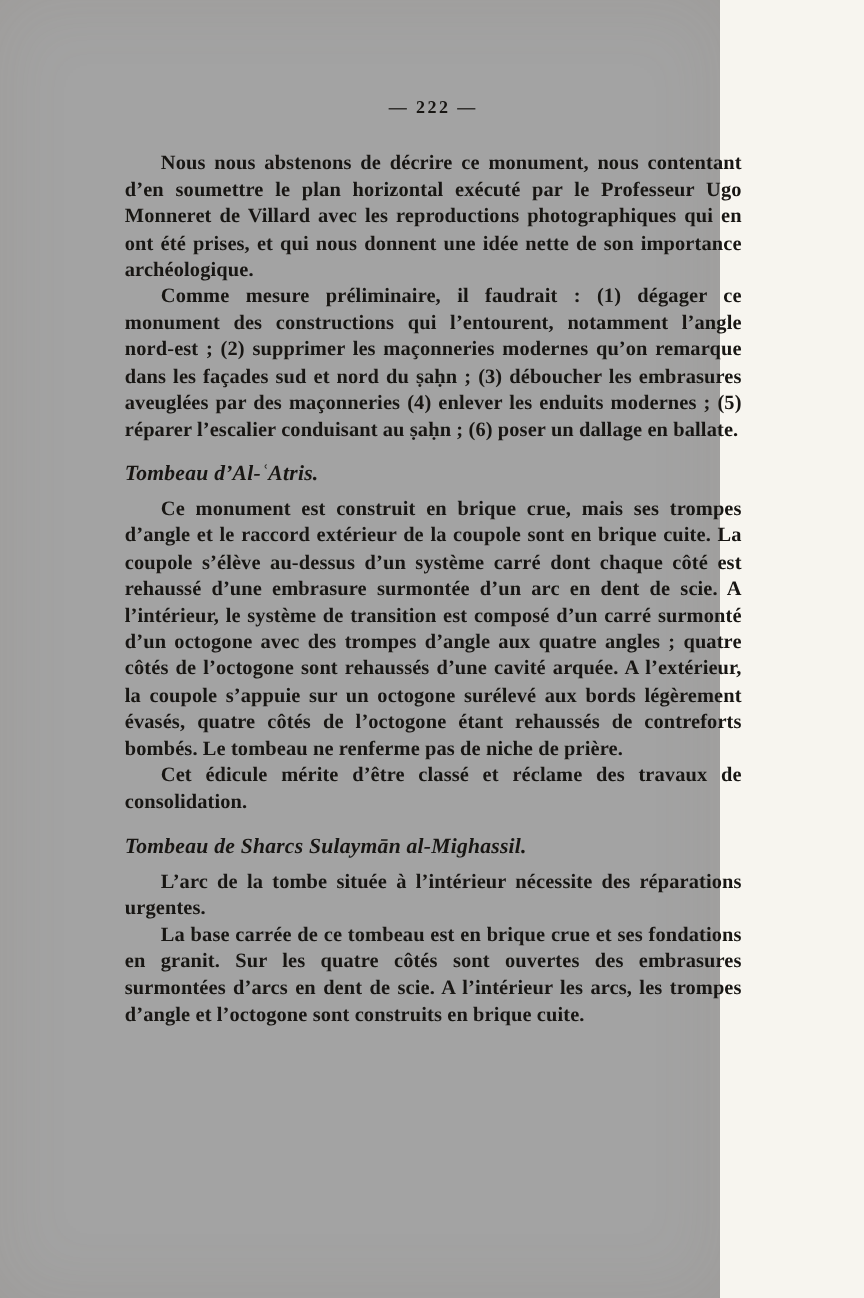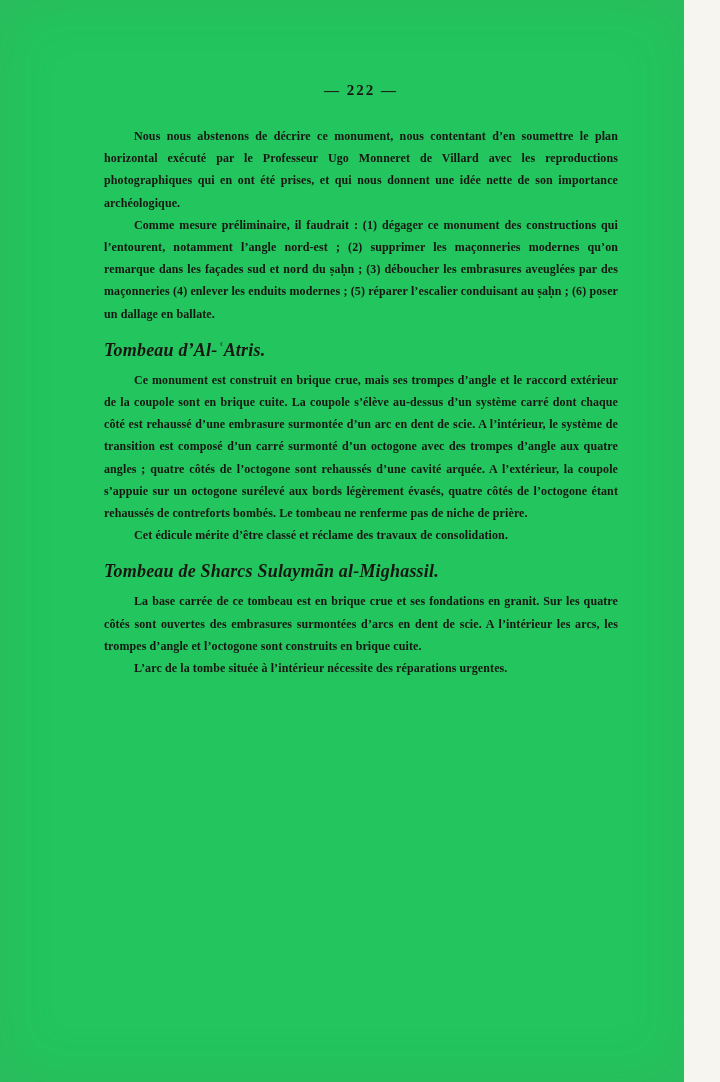--- a/index.html
+++ b/index.html
@@ -7,43 +7,43 @@
       padding: 0;
     }
     body {
       width: 720px;
       height: 1082px;
       background: #f7f5ef;
       overflow: hidden;
     }
     .page {
       position: relative;
-      width: 684px;
+      width: 600px;
       height: 1082px;
-      background: #22c55e;
+      background: #a3a3a3;
       box-shadow: inset 0 0 60px rgba(120,110,90,0.12);
       font-family: "Liberation Serif", "DejaVu Serif", serif;
       color: #181613;
     }
     .content {
       position: absolute;
       left: 104px;
       top: 82px;
       width: 514px;
     }
     .page-number {
       text-align: center;
       font-size: 15px;
       font-weight: 700;
       letter-spacing: 2px;
       margin-bottom: 26px;
     }
     p.para {
       margin: 0;
-      font-size: 12px;
+      font-size: 17px;
       font-weight: 600;
       line-height: 22.2px;
       text-align: justify;
       text-indent: 30px;
       letter-spacing: 0.1px;
       font-family: Liberation Serif, serif;
     }
     h3.heading {
       margin: 14px 0 8px 0;
       font-size: 18px;
@@ -69,20 +69,20 @@
     <p class="para">Comme mesure préliminaire, il faudrait : (1) dégager ce monument des constructions qui l’entourent, notamment l’angle nord-est ; (2) supprimer les maçonneries modernes qu’on remarque dans les façades sud et nord du ṣaḥn ; (3) déboucher les embrasures aveuglées par des maçonneries (4) enlever les enduits modernes ; (5) réparer l’escalier conduisant au ṣaḥn ; (6) poser un dallage en ballate.</p>
 
     <h3 class="heading">Tombeau d’Al-ʿAtris.</h3>
 
     <p class="para">Ce monument est construit en brique crue, mais ses trompes d’angle et le raccord extérieur de la coupole sont en brique cuite.  La coupole s’élève au-dessus d’un système carré dont chaque côté est rehaussé d’une embrasure surmontée d’un arc en dent de scie.  A l’intérieur, le système de transition est composé d’un carré surmonté d’un octogone avec des trompes d’angle aux quatre angles ; quatre côtés de l’octogone sont rehaussés d’une cavité arquée.  A l’extérieur, la coupole s’appuie sur un octogone surélevé aux bords légèrement évasés, quatre côtés de l’octogone étant rehaussés de contreforts bombés.  Le tombeau ne renferme pas de niche de prière.</p>
 
     <p class="para">Cet édicule mérite d’être classé et réclame des travaux de consolidation.</p>
 
     <h3 class="heading"><span>Tombeau de </span><span class="u">Sh</span><span>arcs Sulaymān al-Mi</span><span class="u">gh</span><span>assil.</span></h3>
 
+    <p class="para">L’arc de la tombe située à l’intérieur nécessite des réparations urgentes.</p>
+
     <p class="para">La base carrée de ce tombeau est en brique crue et ses fondations en granit.  Sur les quatre côtés sont ouvertes des embrasures surmontées d’arcs en dent de scie.  A l’intérieur les arcs, les trompes d’angle et l’octogone sont construits en brique cuite.</p>
-
-    <p class="para">L’arc de la tombe située à l’intérieur nécessite des réparations urgentes.</p>
 
 
 
   </div>
 </div>
 
 </body></html>

